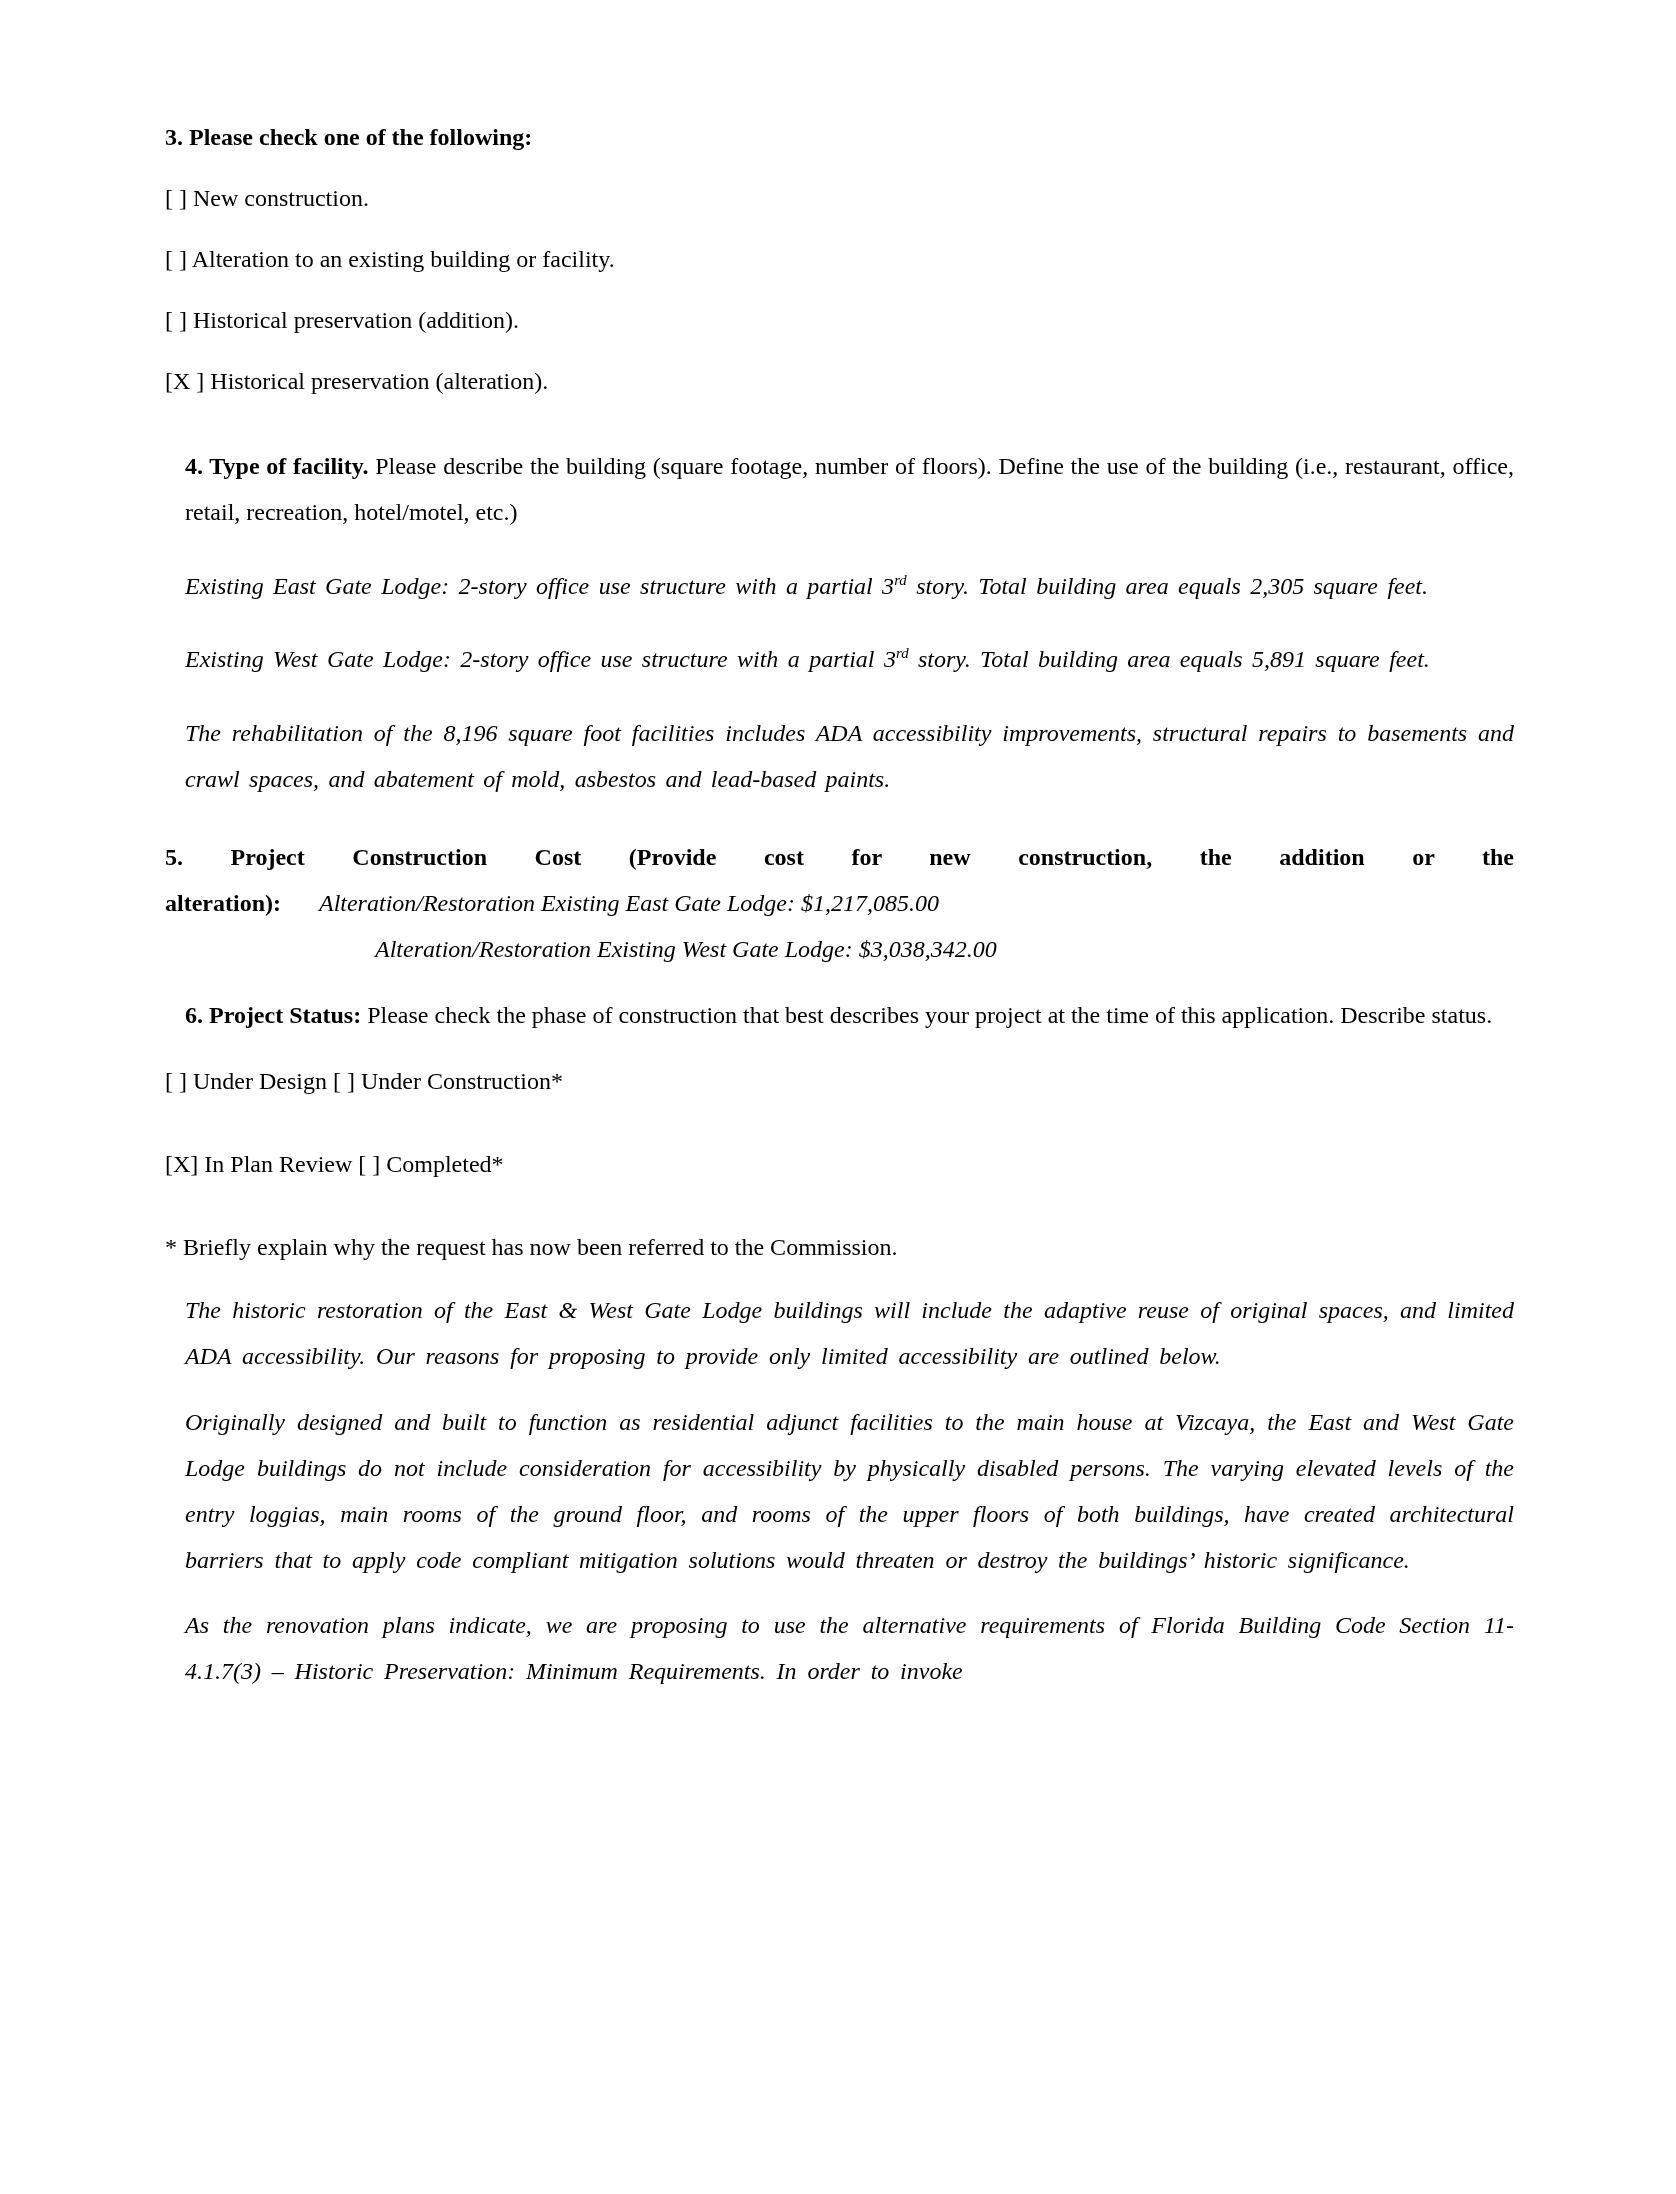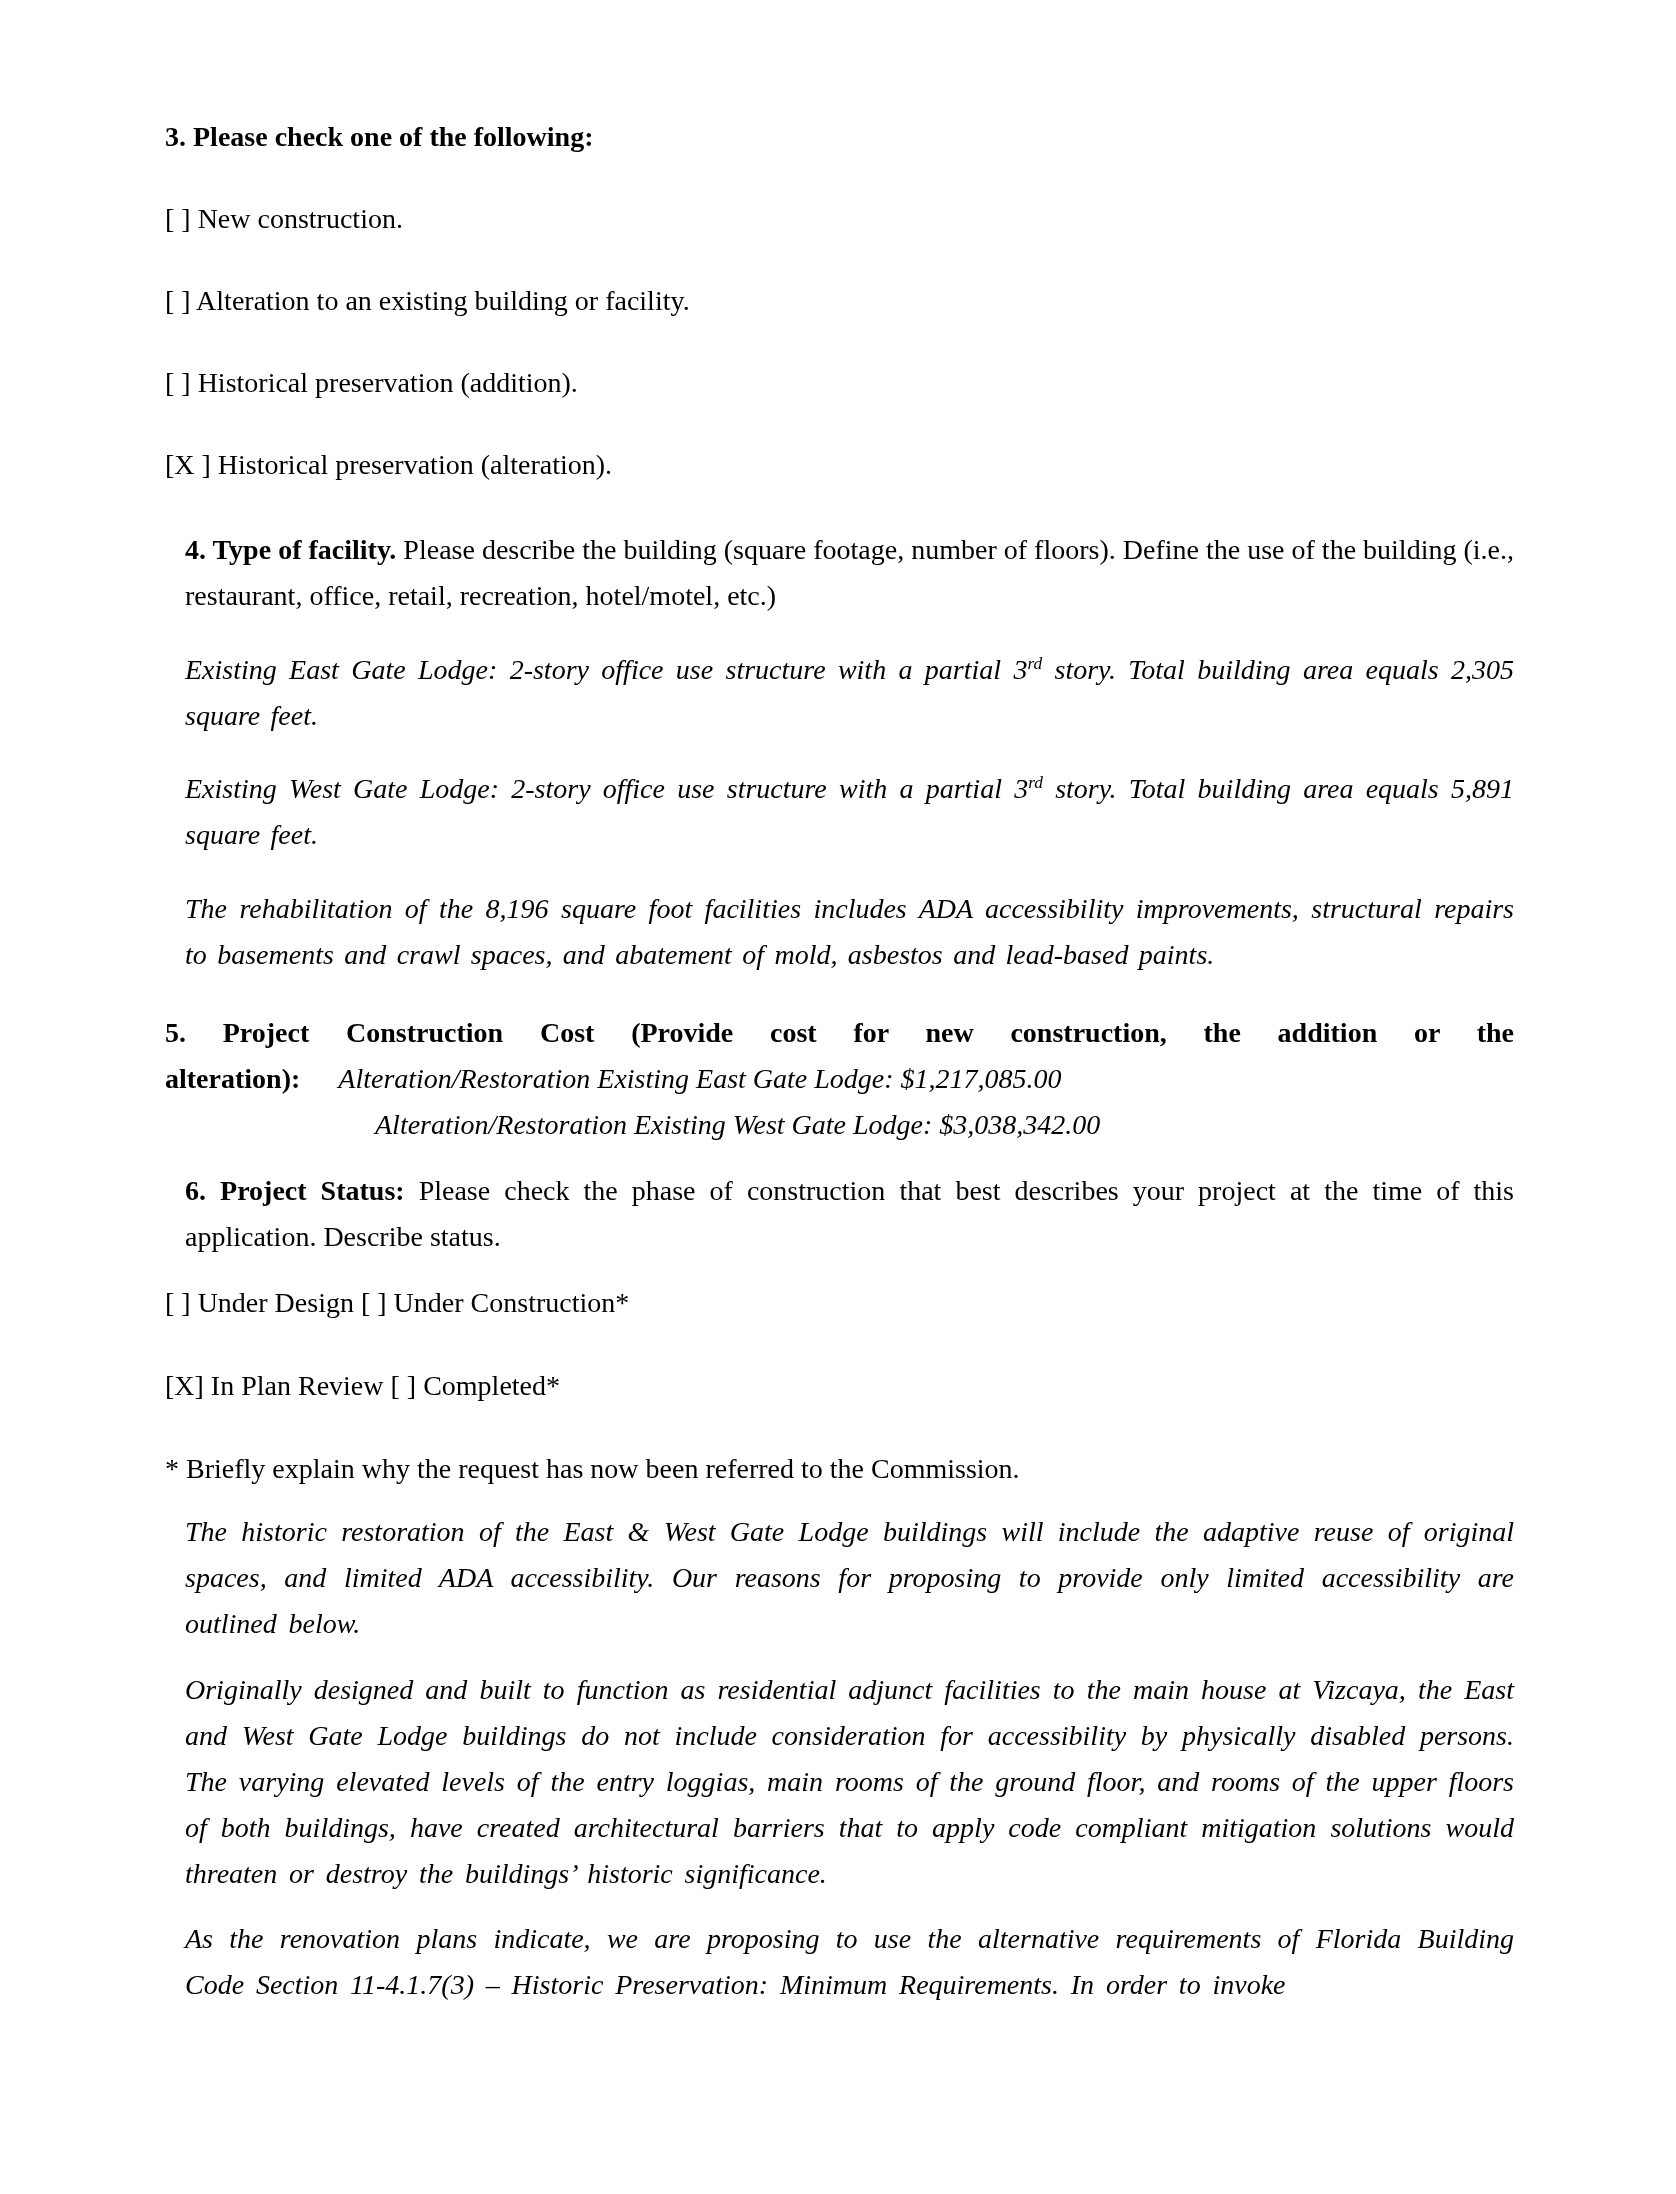--- a/index.html
+++ b/index.html
@@ -7,31 +7,31 @@
     padding: 0;
     background: #ffffff;
   }
   .page {
     position: relative;
     width: 1677px;
     height: 2194px;
     background: #ffffff;
     color: #000000;
     font-family: "Liberation Serif", "DejaVu Serif", serif;
-    font-size: 28px;
+    font-size: 24px;
     line-height: 46px;
     box-sizing: border-box;
     padding: 114px 163px 0 165px;
     overflow: hidden;
   }
   .bold   { font-weight: bold; }
   .italic { font-style: italic; }
   .just   { text-align: justify; margin-left: 20px; }
   .just-last { text-align: justify; text-align-last: justify; }
-  .opt    { margin-top: 36px; }
+  .opt    { margin-top: 15px; }
   .sec4p  { margin-top: 39px; }
   .ital-p { margin-top: 27.6px; word-spacing: 3.4px; }
   .s5-l1  { margin-top: 32px; }
   .s5-l2  { display: flex; }
   .s5-l2 .cost { margin-left: 38px; }
   .s5-l3  { padding-left: 210px; }
   .sec6p  { margin-top: 20.7px; }
   .status1 { margin-top: 20px; }
   .status2 { margin-top: 37px; }
   .footnote { margin-top: 37px; }

